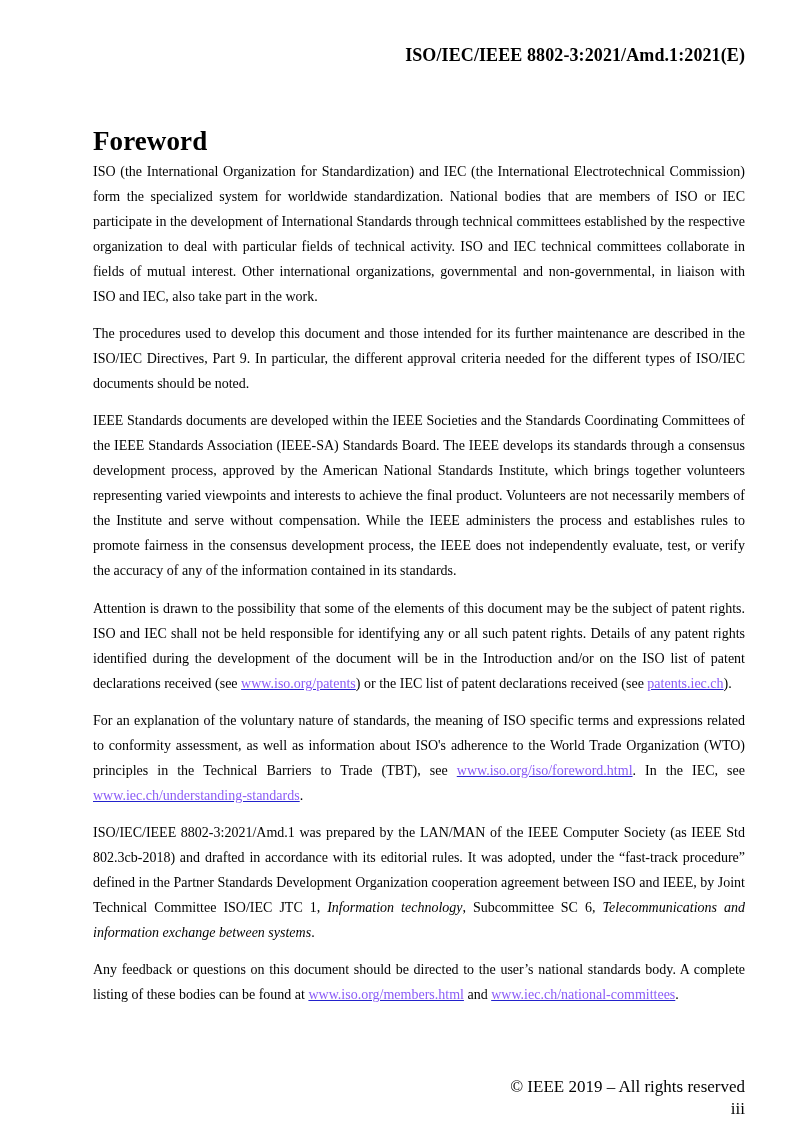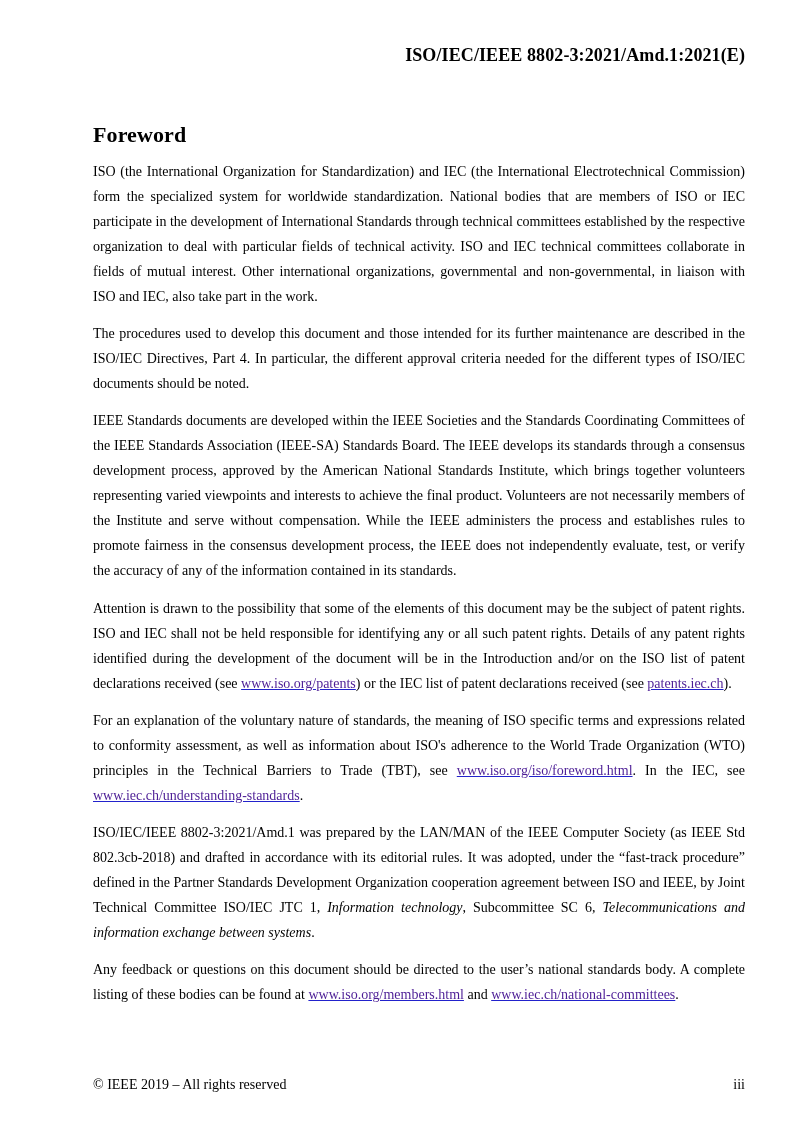--- a/index.html
+++ b/index.html
@@ -31,21 +31,21 @@
     font-weight: bold;
     letter-spacing: 0.1px;
     line-height: 1.3;
   }
 
   
   .section-title {
     position: absolute;
     left: 93px;
     top: 107px;
-    font-size: 22px;
+    font-size: 27px;
     font-weight: bold;
     line-height: 1.2;
     letter-spacing: 0.1px;
   }
 
   
   .body-block {
     position: absolute;
     left: 93px;
     top: 159px;
@@ -60,54 +60,55 @@
     hyphens: none;
   }
   p.para:last-child {
     margin-bottom: 12px;
   }
   em.it {
     font-style: italic;
   }
   a.link,
   .link {
-    color: #4c1d95;
+    color: #8b5cf6;
     text-decoration: underline;
     text-decoration-color: #2222cc;
   }
 
   
   .footer {
     position: absolute;
     left: 93px;
     top: 1076px;
     width: 652px;
     display: flex;
     justify-content: space-between;
-    align-items: center;
-    font-size: 14px;
+    align-items: flex-end;
+    font-size: 17px;
     line-height: 1.3;
+    flex-direction: column;
   }
   .footer-left { white-space: nowrap; }
   .footer-right { white-space: nowrap; }
 </style>
 </head>
 <body>
 
 <div class="page">
 
   <div class="running-header">ISO/IEC/IEEE 8802-3:2021/Amd.1:2021(E)</div>
 
   <h1 class="section-title">Foreword</h1>
 
   <div class="body-block">
 
     <p class="para">ISO (the International Organization for Standardization) and IEC (the International Electrotechnical Commission) form the specialized system for worldwide standardization. National bodies that are members of ISO or IEC participate in the development of International Standards through technical committees established by the respective organization to deal with particular fields of technical activity. ISO and IEC technical committees collaborate in fields of mutual interest. Other international organizations, governmental and non-governmental, in liaison with ISO and IEC, also take part in the work.</p>
 
-    <p class="para">The procedures used to develop this document and those intended for its further maintenance are described in the ISO/IEC Directives, Part 4. In particular, the different approval criteria needed for the different types of ISO/IEC documents should be noted.</p>
+    <p class="para">The procedures used to develop this document and those intended for its further maintenance are described in the ISO/IEC Directives, Part 9. In particular, the different approval criteria needed for the different types of ISO/IEC documents should be noted.</p>
 
     <p class="para">IEEE Standards documents are developed within the IEEE Societies and the Standards Coordinating Committees of the IEEE Standards Association (IEEE-SA) Standards Board. The IEEE develops its standards through a consensus development process, approved by the American National Standards Institute, which brings together volunteers representing varied viewpoints and interests to achieve the final product. Volunteers are not necessarily members of the Institute and serve without compensation. While the IEEE administers the process and establishes rules to promote fairness in the consensus development process, the IEEE does not independently evaluate, test, or verify the accuracy of any of the information contained in its standards.</p>
 
     <p class="para"><span>Attention is drawn to the possibility that some of the elements of this document may be the subject of patent rights. ISO and IEC shall not be held responsible for identifying any or all such patent rights. Details of any patent rights identified during the development of the document will be in the Introduction and/or on the ISO list of patent declarations received (see </span><a class="link" href="#">www.iso.org/patents</a><span>) or the IEC list of patent declarations received (see </span><a class="link" href="#">patents.iec.ch</a><span>).</span></p>
 
 
     <p class="para"><span>For an explanation of the voluntary nature of standards, the meaning of ISO specific terms and expressions related to conformity assessment, as well as information about ISO's adherence to the World Trade Organization (WTO) principles in the Technical Barriers to Trade (TBT), see </span><a class="link" href="#">www.iso.org/iso/foreword.html</a><span>. In the IEC, see </span><a class="link" href="#">www.iec.ch/understanding-standards</a><span>.</span></p>
 
     <p class="para"><span>ISO/IEC/IEEE 8802-3:2021/Amd.1 was prepared by the LAN/MAN of the IEEE Computer Society (as IEEE Std 802.3cb-2018) and drafted in accordance with its editorial rules. It was adopted, under the “fast-track procedure” defined in the Partner Standards Development Organization cooperation agreement between ISO and IEEE, by Joint Technical Committee ISO/IEC JTC 1, </span><em class="it">Information technology</em><span>, Subcommittee SC 6, </span><em class="it">Telecommunications and information exchange between systems</em><span>.</span></p>
 

